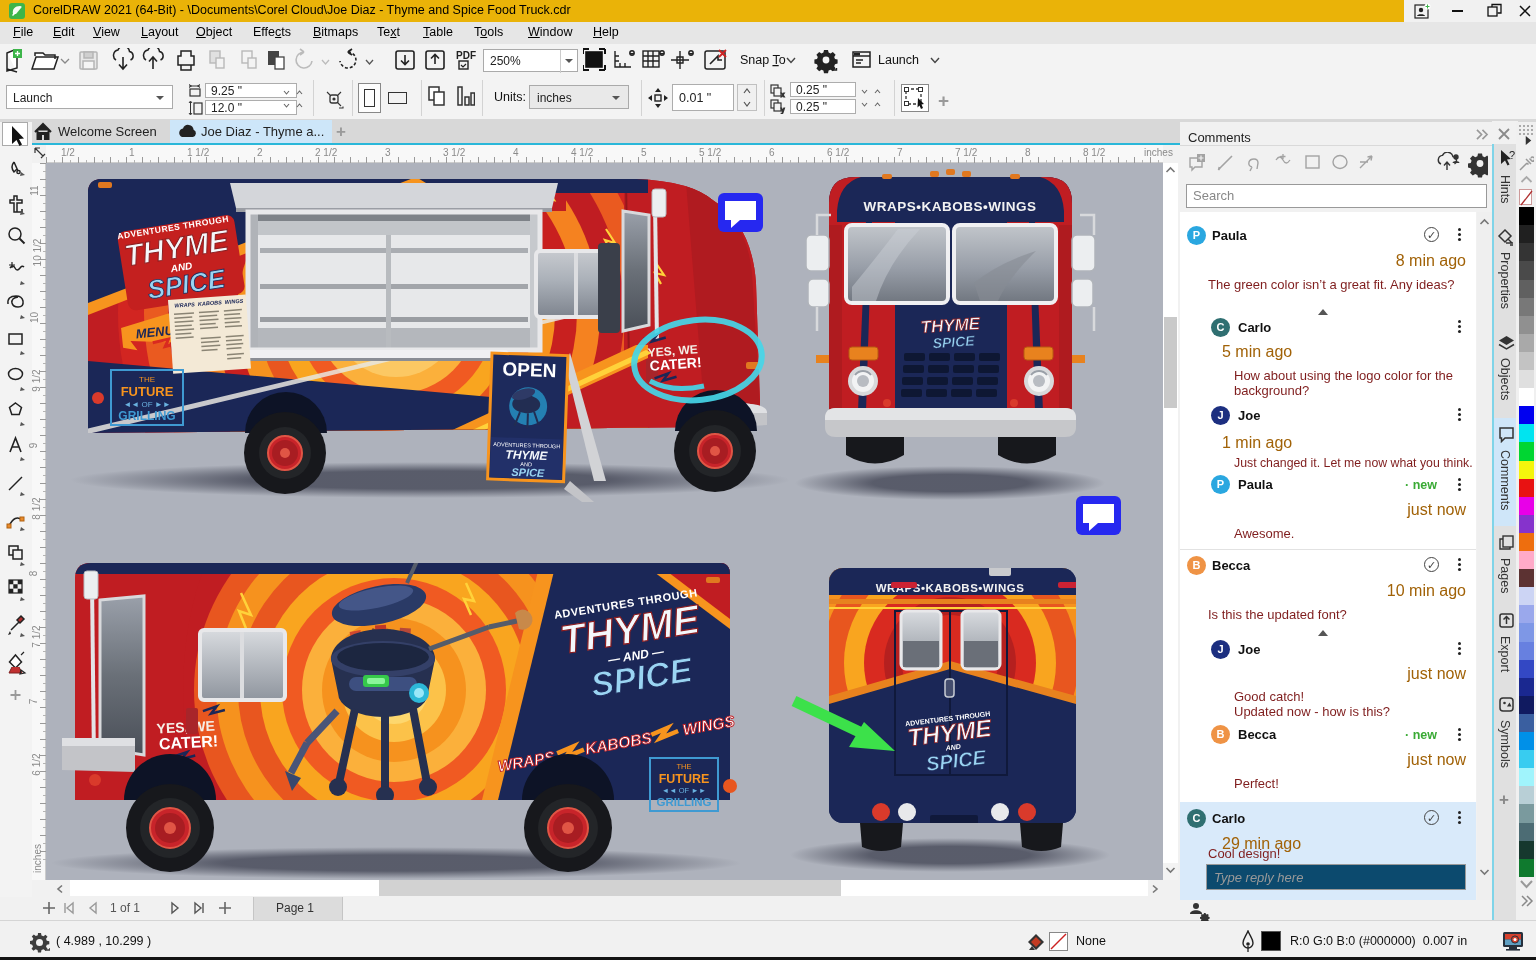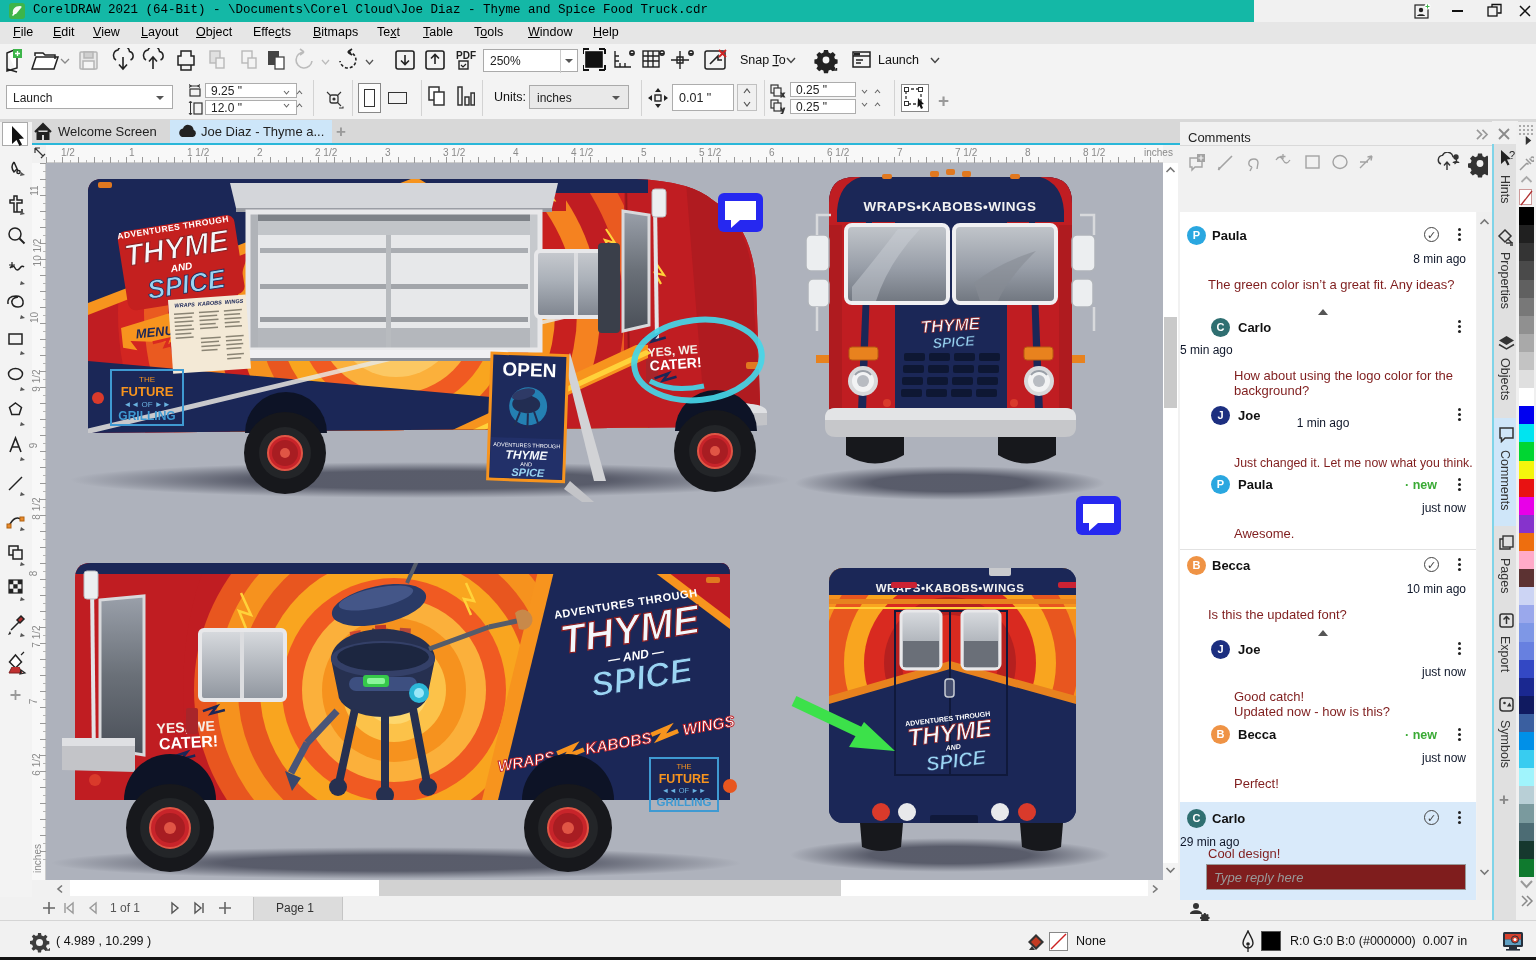--- a/index.html
+++ b/index.html
@@ -1,20 +1,20 @@
 <!DOCTYPE html>
 <html><head>
 <meta charset="utf-8">
 <style>
 * { margin:0; padding:0; box-sizing:border-box; }
 html,body { width:1536px; height:960px; overflow:hidden; font-family:"Liberation Sans", sans-serif; }
 #app { position:relative; width:1536px; height:960px; background:#f1f1f1; }
 .abs { position:absolute; }
 
-#titlebar { position:absolute; left:0; top:0; width:1254px; height:22px; background:#14b8a6;font-family:Liberation Mono, monospace; }
+#titlebar { position:absolute; left:0; top:0; width:1404px; height:22px; background:#eab308; }
 #titlebar .title { position:absolute; left:33px; top:3px; font-size:12.5px; color:#000; }
 
 #menubar { position:absolute; left:0; top:22px; width:1536px; height:32px; background:#e6e6e6; border-bottom:1px solid #e0e0e0; }
 #menubar span { position:absolute; top:3px; font-size:12.5px; color:#000; }
 
 #toolbar { position:absolute; left:0; top:44px; width:1536px; height:32px; background:#f3f3f3; }
 #propbar { position:absolute; left:0; top:76px; width:1536px; height:44px; background:#f3f3f3; border-bottom:1px solid #d8d8d8; }
 .combo { position:absolute; background:#fff; border:1px solid #aaa; font-size:12px; color:#222; }
 .combo .arr { position:absolute; right:4px; top:45%; width:0; height:0; border-left:4px solid transparent; border-right:4px solid transparent; border-top:4px solid #555; }
 
@@ -38,21 +38,21 @@
 
 #status { position:absolute; left:0; top:920px; width:1536px; height:36px; background:#f1f1f1; border-top:1px solid #d5d5d5; font-size:12.5px; color:#111; }
 #winbottom { position:absolute; left:0; top:957px; width:1536px; height:3px; background:#141414; }
 
 #cpanel { position:absolute; left:1180px; top:122px; width:312px; height:798px; background:#f1f1f1; }
 #cpanel .hdr { position:absolute; left:8px; top:8px; font-size:13px; color:#222; }
 #searchbox { position:absolute; left:6px; top:62px; width:301px; height:24px; background:#fff; border:1px solid #999; font-size:13px; color:#888; padding:3px 6px; }
 #clist { position:absolute; left:0px; top:90px; width:296px; height:688px; background:#fff; overflow:hidden; }
 .avatar { position:absolute; width:19px; height:19px; border-radius:50%; color:#fff; font-size:11px; font-weight:bold; text-align:center; line-height:19px; }
 .cname { position:absolute; font-size:13px; font-weight:bold; color:#111; }
-.ctime { position:absolute; font-size:12px; color:#0f172a; }
+.ctime { position:absolute; font-size:16px; color:#a16207;padding-left:42px; }
 .ctext { position:absolute; font-size:13px; color:#7f1d1d; }
 .cnew { position:absolute; font-size:12.5px; font-weight:bold; color:#3aaa35; }
 .dots { position:absolute; width:3px; height:3px; background:#222; border-radius:50%; box-shadow:0 5px 0 #222, 0 10px 0 #222; }
 .checkc { position:absolute; width:15px; height:15px; border:1.5px solid #444; border-radius:50%; color:#444; font-size:11px; text-align:center; line-height:14px; }
 
 #dockertabs { position:absolute; left:1492px; top:122px; width:24px; height:798px; background:#e0e0e0; border-left:2px solid #7fd4e8; }
 .vtext { position:absolute; writing-mode:vertical-rl; font-size:12.5px; color:#333; left:4px; }
 
 #palette { position:absolute; left:1516px; top:122px; width:20px; height:798px; background:#f0f0f0; }
 </style>
@@ -935,39 +935,40 @@
         <path d="M259 10 v8 M256 13.5 l3 -3.5 3 3.5"></path>
         <circle cx="268" cy="5" r="2" fill="#333"></circle>
           <path d="M264.5 11 c0-2.8 7-2.8 7 0 z" fill="#333" stroke="none"></path>
       </g>
       <g transform="translate(281,0)">
         <path d="M9 1.5 h4 l.6 2.8 2.2.9 2.4-1.6 2.8 2.8 -1.6 2.4 .9 2.2 2.7 .6 v4 l-2.7.6 -.9 2.2 1.6 2.4 -2.8 2.8 -2.4-1.6 -2.2.9 -.6 2.7 h-4 l-.6-2.7 -2.2-.9 -2.4 1.6 -2.8-2.8 1.6-2.4 -.9-2.2 -2.7-.6 v-4 l2.7-.6 .9-2.2 -1.6-2.4 2.8-2.8 2.4 1.6 2.2-.9 z" fill="#333"></path>
         <circle cx="11" cy="11.5" r="3.4" fill="#f1f1f1"></circle>
         <path d="M17 21 l4.5 0 0 -2" stroke="#333" stroke-width="1.4" fill="none"></path>
       </g>
     </svg>
+    <div id="searchbox">Search</div>
     <div id="clist">
       <div class="avatar" style="left:7px;top:14px;background:#2aa7e0">P</div>
       <div class="cname" style="left:32px;top:16px">Paula</div>
       <div class="checkc" style="left:244px;top:15px">✓</div>
       <div class="dots" style="left:278px;top:16px"></div>
       <div class="ctime" style="left:0;top:40px;width:286px;text-align:right">8 min ago</div>
       <div class="ctext" style="left:28px;top:65px">The green color isn’t a great fit. Any ideas?</div>
       <svg class="abs" style="left:137px;top:96px" width="12" height="8">
           <path d="M1 7 L6 1 L11 7 Z" fill="#555"></path>
         </svg>
       <div class="avatar" style="left:31px;top:106px;background:#2f6f71">C</div>
       <div class="cname" style="left:58px;top:108px">Carlo</div>
       <div class="dots" style="left:278px;top:108px"></div>
       <div class="ctime" style="left:0;top:131px;width:286px;text-align:left">5 min ago</div>
       <div class="ctext" style="left:54px;top:156px;width:240px">How about using the logo color for the background?</div>
       <div class="avatar" style="left:31px;top:194px;background:#1c2f80">J</div>
       <div class="cname" style="left:58px;top:196px">Joe</div>
       <div class="dots" style="left:278px;top:196px"></div>
-      <div class="ctime" style="left:0;top:204px;width:286px;text-align:center">1 min ago</div>
+      <div class="ctime" style="left:0;top:222px;width:286px;text-align:left">1 min ago</div>
       <div class="ctext" style="left:54px;top:244px;white-space:nowrap;font-size:12.3px">Just changed it. Let me now what you think.</div>
       <div class="avatar" style="left:31px;top:263px;background:#2aa7e0">P</div>
       <div class="cname" style="left:58px;top:265px">Paula</div>
       <div class="cnew" style="left:225px;top:266px">· new</div>
       <div class="dots" style="left:278px;top:266px"></div>
       <div class="ctime" style="left:0;top:289px;width:286px;text-align:right">just now</div>
       <div class="ctext" style="left:54px;top:314px">Awesome.</div>
       <div class="abs" style="left:0;top:337px;width:296px;height:1px;background:#e2e2e2"></div>
       <div class="avatar" style="left:7px;top:344px;background:#ef9345">B</div>
       <div class="cname" style="left:32px;top:346px">Becca</div>
@@ -989,21 +990,21 @@
       <div class="dots" style="left:278px;top:516px"></div>
       <div class="ctime" style="left:0;top:539px;width:286px;text-align:right">just now</div>
       <div class="ctext" style="left:54px;top:564px">Perfect!</div>
       <div class="abs" style="left:0;top:590px;width:296px;height:98px;background:#d9eafa"></div>
       <div class="avatar" style="left:7px;top:597px;background:#2f6f71">C</div>
       <div class="cname" style="left:32px;top:599px">Carlo</div>
       <div class="checkc" style="left:244px;top:598px">✓</div>
       <div class="dots" style="left:278px;top:599px"></div>
       <div class="ctime" style="left:0;top:623px;width:286px;">29 min ago</div>
       <div class="ctext" style="left:28px;top:634px">Cool design!</div>
-      <div class="abs" style="left:26px;top:652px;width:260px;height:26px;background:#7f1d1d;border:1px solid #999">
+      <div class="abs" style="left:26px;top:652px;width:260px;height:26px;background:#0c4a6e;border:1px solid #999">
           <span style="position:absolute;left:7px;top:5px;font-size:13px;font-style:italic;color:#999">Type reply here</span>
         </div>
     </div>
     <div class="abs" style="left:297px;top:90px;width:15px;height:688px;background:#efefef"></div>
     <svg class="abs" style="left:299px;top:96px" width="11" height="9" viewBox="0 0 11 9">
         <path d="M1.5 6 L5.5 2 L9.5 6" stroke="#777" stroke-width="1.6" fill="none"></path>
       </svg>
     <svg class="abs" style="left:299px;top:746px" width="11" height="9" viewBox="0 0 11 9">
         <path d="M1.5 2 L5.5 6 L9.5 2" stroke="#777" stroke-width="1.6" fill="none"></path>
       </svg>

